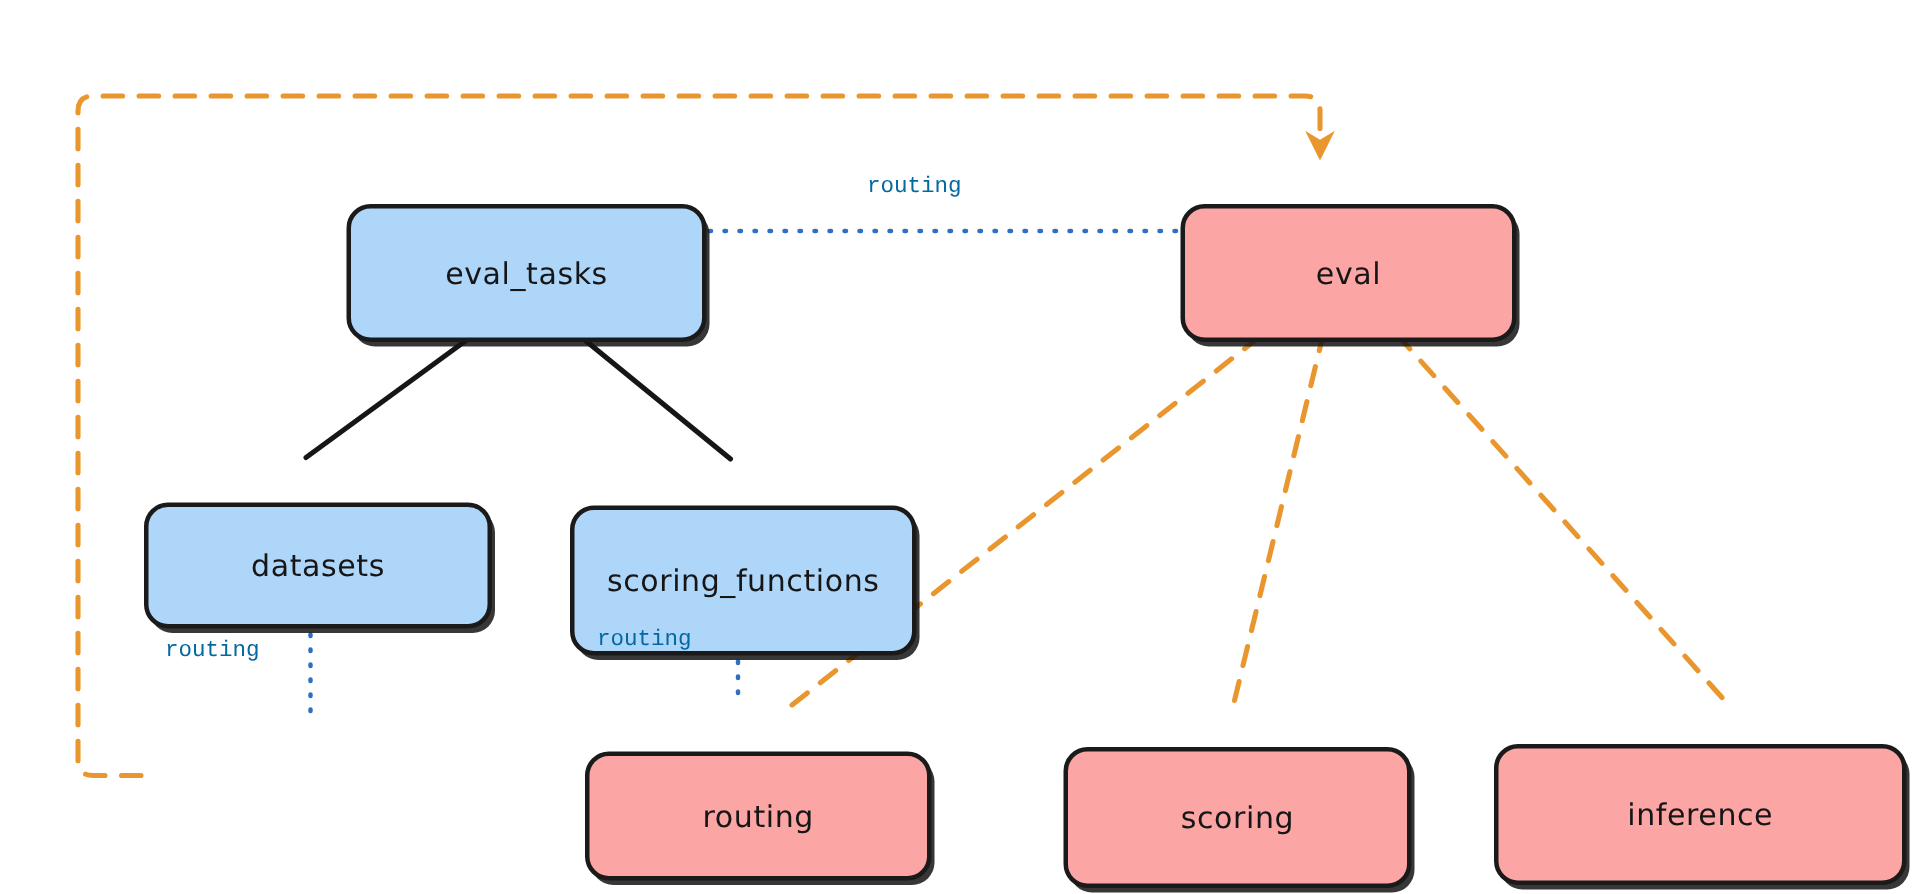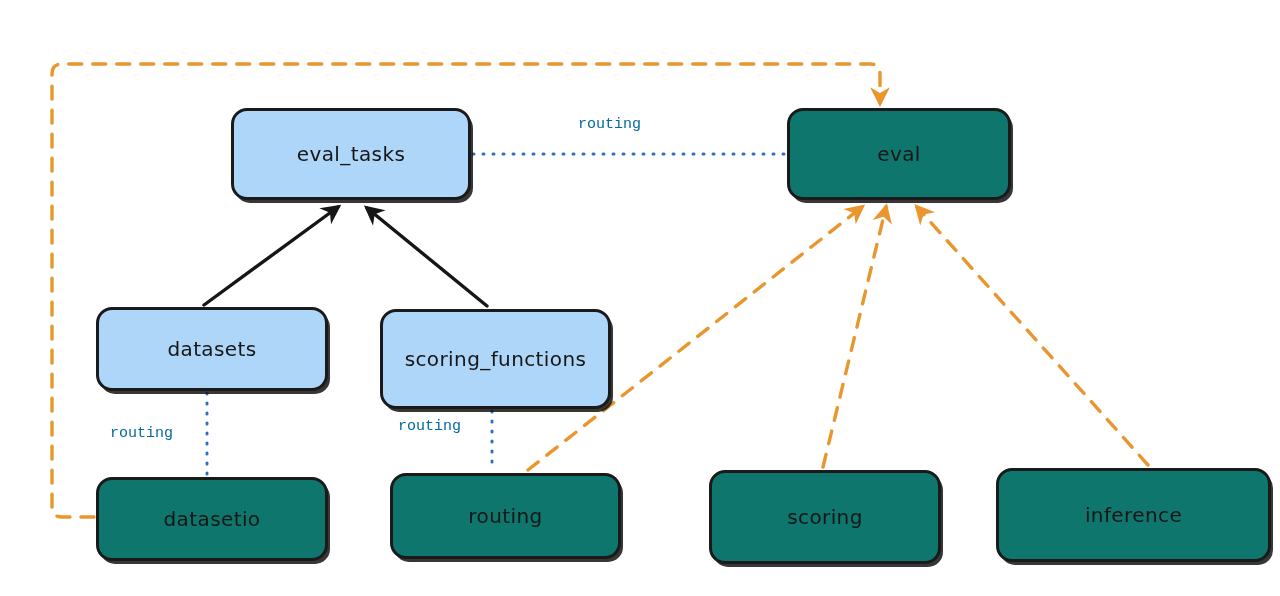--- a/index.html
+++ b/index.html
@@ -30,23 +30,24 @@
   .node {
     position: absolute;
     box-sizing: border-box;
     border: 3px solid #1a1a1a;
     border-radius: 16px;
     display: flex;
     align-items: center;
     justify-content: center;
     box-shadow: 3px 4px 0 -1px rgba(20,20,20,0.85);
     z-index: 5;
+    margin-top: 28px;
   }
   .node.blue  { background: #aed6f9; }
-  .node.green { background: #0f766e; }
+  .node.green { background: #fca5a5; }
   .node-label {
     font-family: "DejaVu Sans", sans-serif;
     font-size: 20px;
     letter-spacing: 0.4px;
     color: #161616;
     white-space: nowrap;
     user-select: none;
   }
   .edge-label {
     position: absolute;
@@ -117,23 +118,20 @@
   </div>
 
   <div class="node blue" style="left:96px; top:307px; width:232px; height:84px;text-align:center;">
     <span class="node-label">datasets</span>
   </div>
 
   <div class="node blue" style="left:380px; top:309px; width:231px; height:100px;">
     <span class="node-label">scoring_functions</span>
   </div>
 
-  <div class="node green" style="left:96px; top:477px; width:232px; height:84px;">
-    <span class="node-label">datasetio</span>
-  </div>
 
   <div class="node green" style="left:390px; top:473px; width:231px; height:86px;">
     <span class="node-label">routing</span>
   </div>
 
   <div class="node green" style="left:709px; top:470px; width:232px; height:94px;">
     <span class="node-label">scoring</span>
   </div>
 
   <div class="node green" style="left:996px; top:468px; width:275px; height:94px;">

